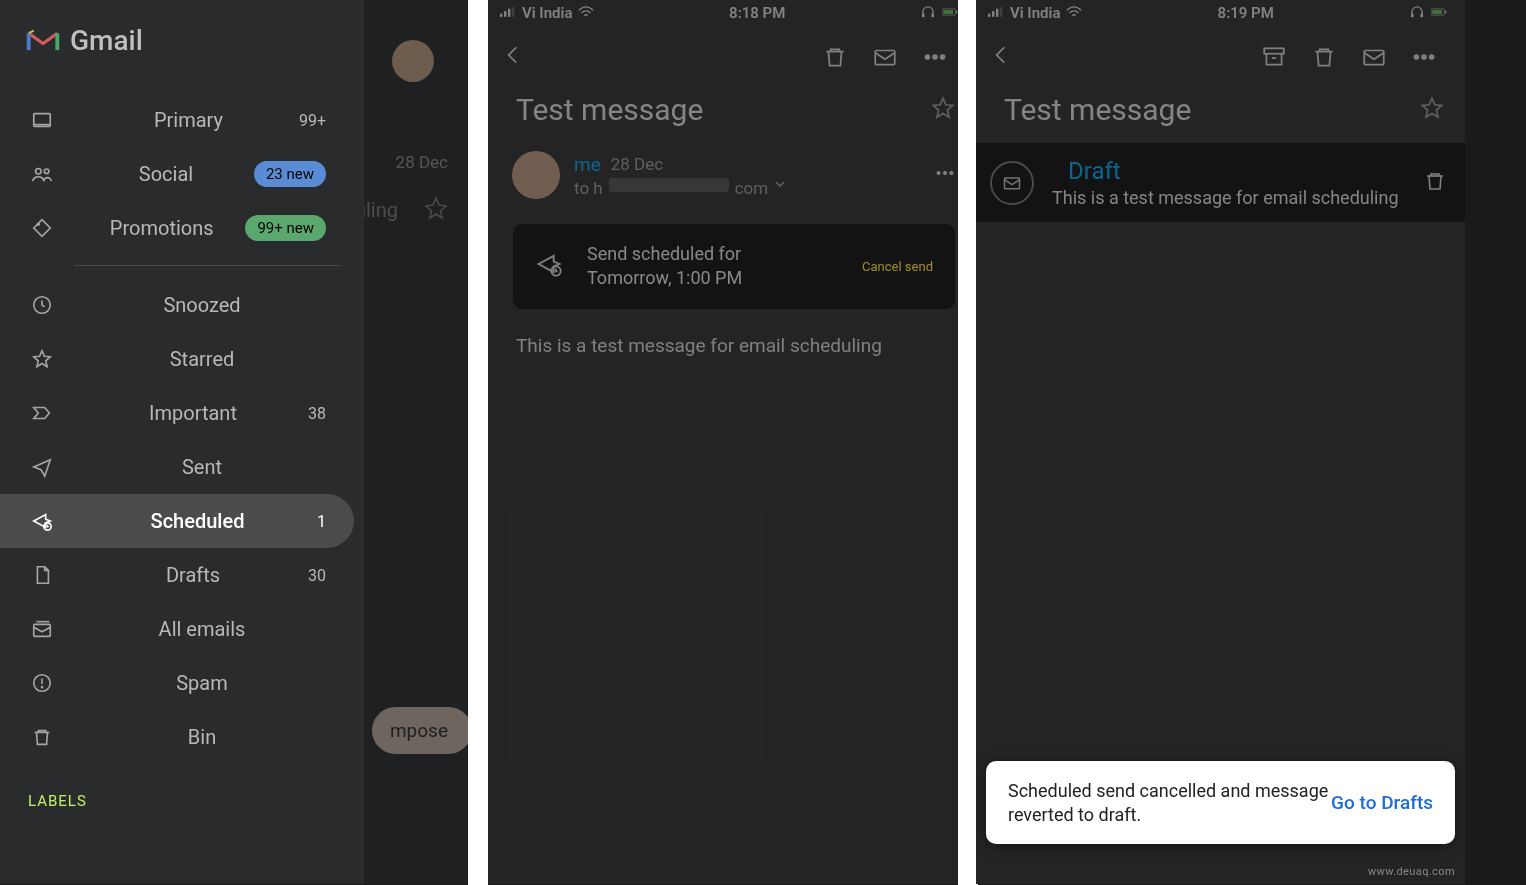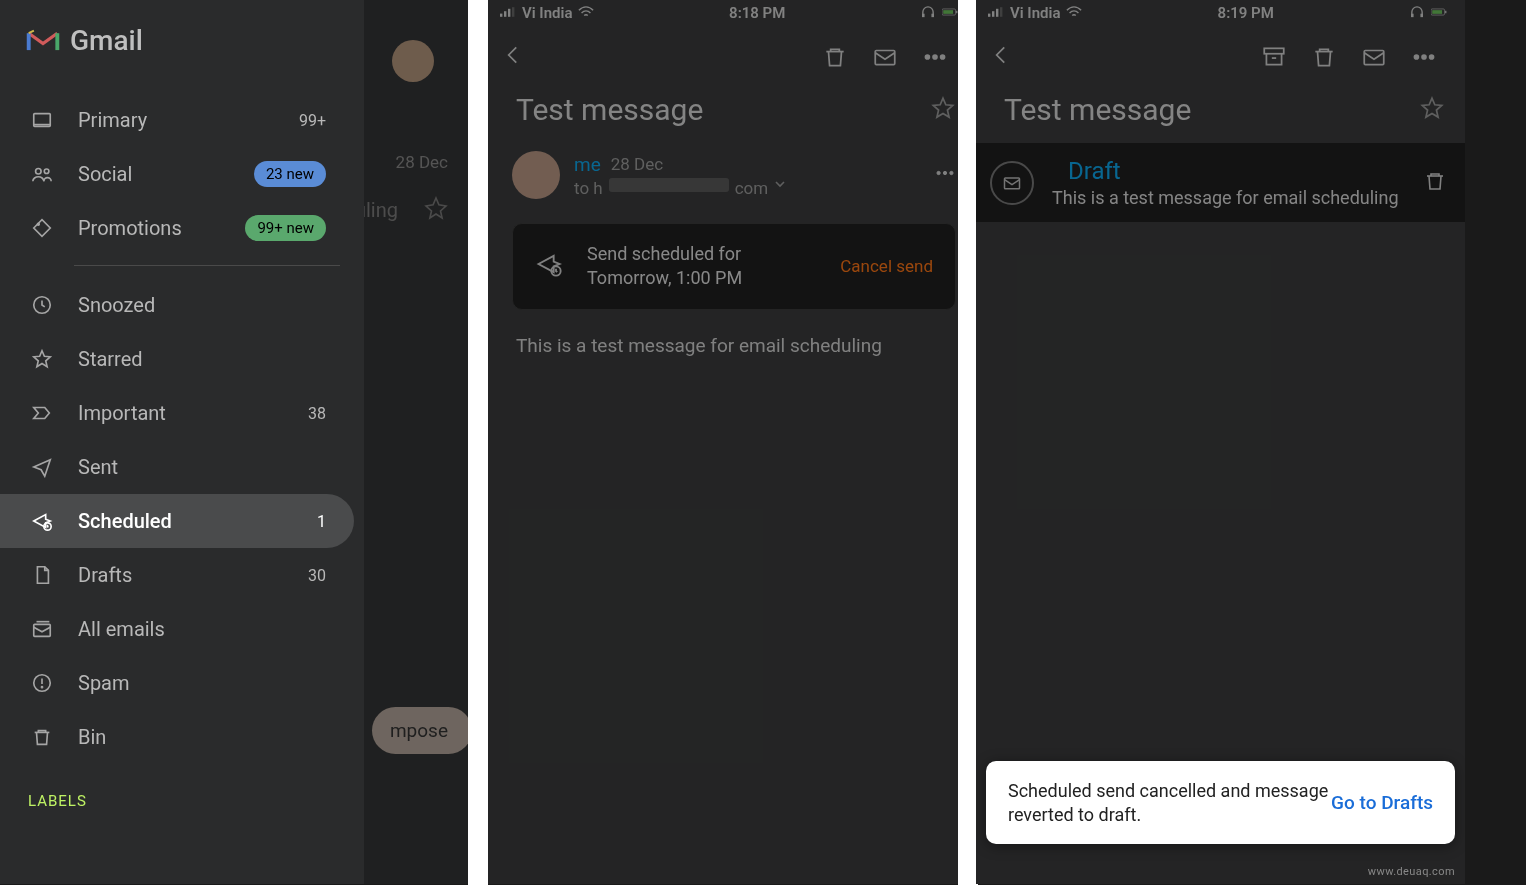--- a/index.html
+++ b/index.html
@@ -38,20 +38,21 @@
   .gmail-text { font-size:28px; color:#bfbfbf; font-weight:500;text-align:center; }
   .sidebar-list { display:flex; flex-direction:column; padding-top:8px; }
   .sidebar-divider { border:none; border-top:1px solid #4a4a4a; margin:10px 24px 12px 74px; }
   .sidebar-item {
     display:flex; align-items:center;
     padding: 0 28px 0 30px;
     height:54px;
     border-radius: 0 28px 28px 0;
     margin-right:10px;
     cursor:pointer;
+    text-align:center;
   }
   .sidebar-item.active { background:#4a4b4c; }
   .sidebar-item .icon { width:24px; height:24px; margin-right:24px; color:#a5a5a5; display:flex; align-items:center; justify-content:center;}
   .sidebar-item .icon svg { width:22px; height:22px; stroke:#a5a5a5; fill:none; stroke-width:1.8; }
   .sidebar-item.active .icon svg { stroke:#ffffff; }
   .sidebar-item .label { flex:1; color:#b8b8b8; font-size:20px; }
   .sidebar-item.active .label { color:#ffffff; font-weight:500; }
   .sidebar-item .badge { font-size:16px; color:#b8b8b8; }
   .sidebar-item.active .badge { color:#ffffff; }
   .pill { border-radius:14px; padding:4px 12px; font-size:15px; color:#000; }
@@ -112,21 +113,21 @@
   .schedule-banner {
     margin: 24px 20px 0 24px;
     background:#1f1f1f;
     border:1px solid #3a3a3a;
     border-radius:10px;
     padding: 18px 22px;
     display:flex; align-items:center; gap:24px;
   }
   .schedule-banner .icon svg { width:28px; height:28px; stroke:#cfcfcf; fill:none; stroke-width:1.6;}
   .schedule-text { flex:1; color:#dcdcdc; font-size:18px; line-height:1.35;}
-  .schedule-cancel { color:#f97316; font-size:17px; cursor:pointer; white-space:nowrap;}
+  .schedule-cancel { color:#fde047; font-size:13px; cursor:pointer; white-space:nowrap;}
   .body-text { padding: 24px 28px; color:#cfcfcf; font-size:19px; }
 
   
   .draft-row {
     background:#1f1f1f; margin-top:2px;
     padding: 14px 18px 14px 14px;
     display:flex; align-items:center; gap:18px;
   }
   .draft-icon-outer {
     width:44px; height:44px; border:2px solid #777; border-radius:50%;

